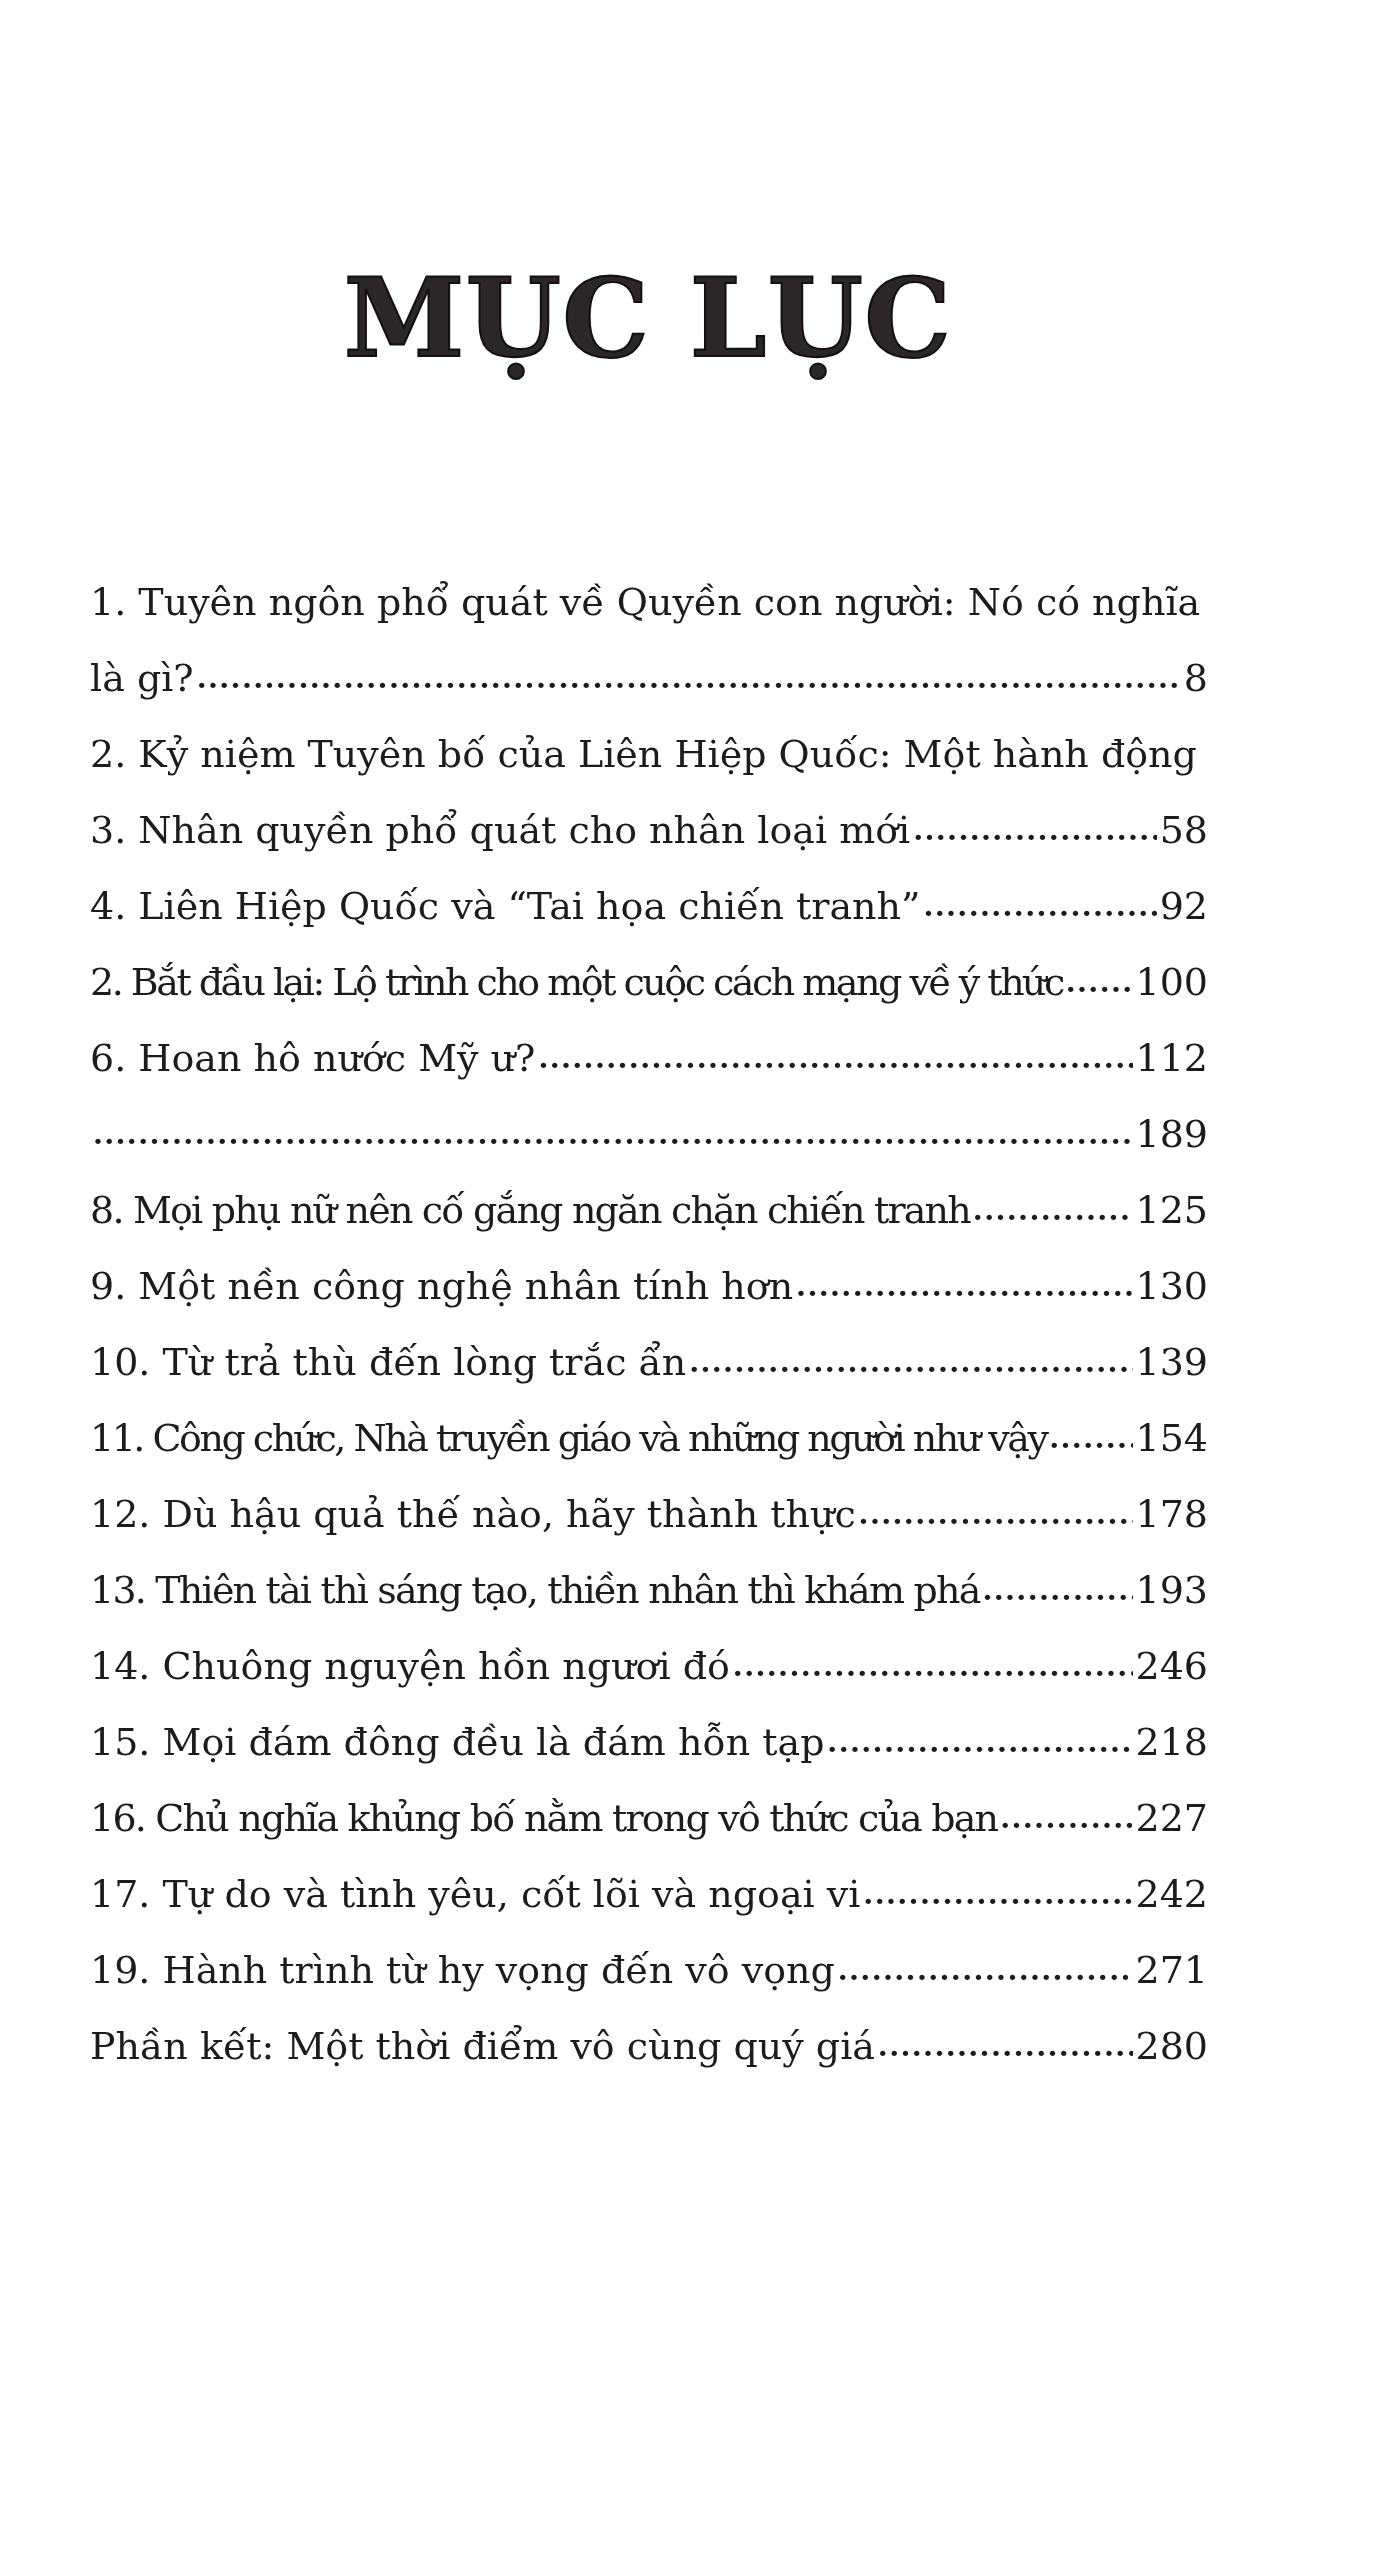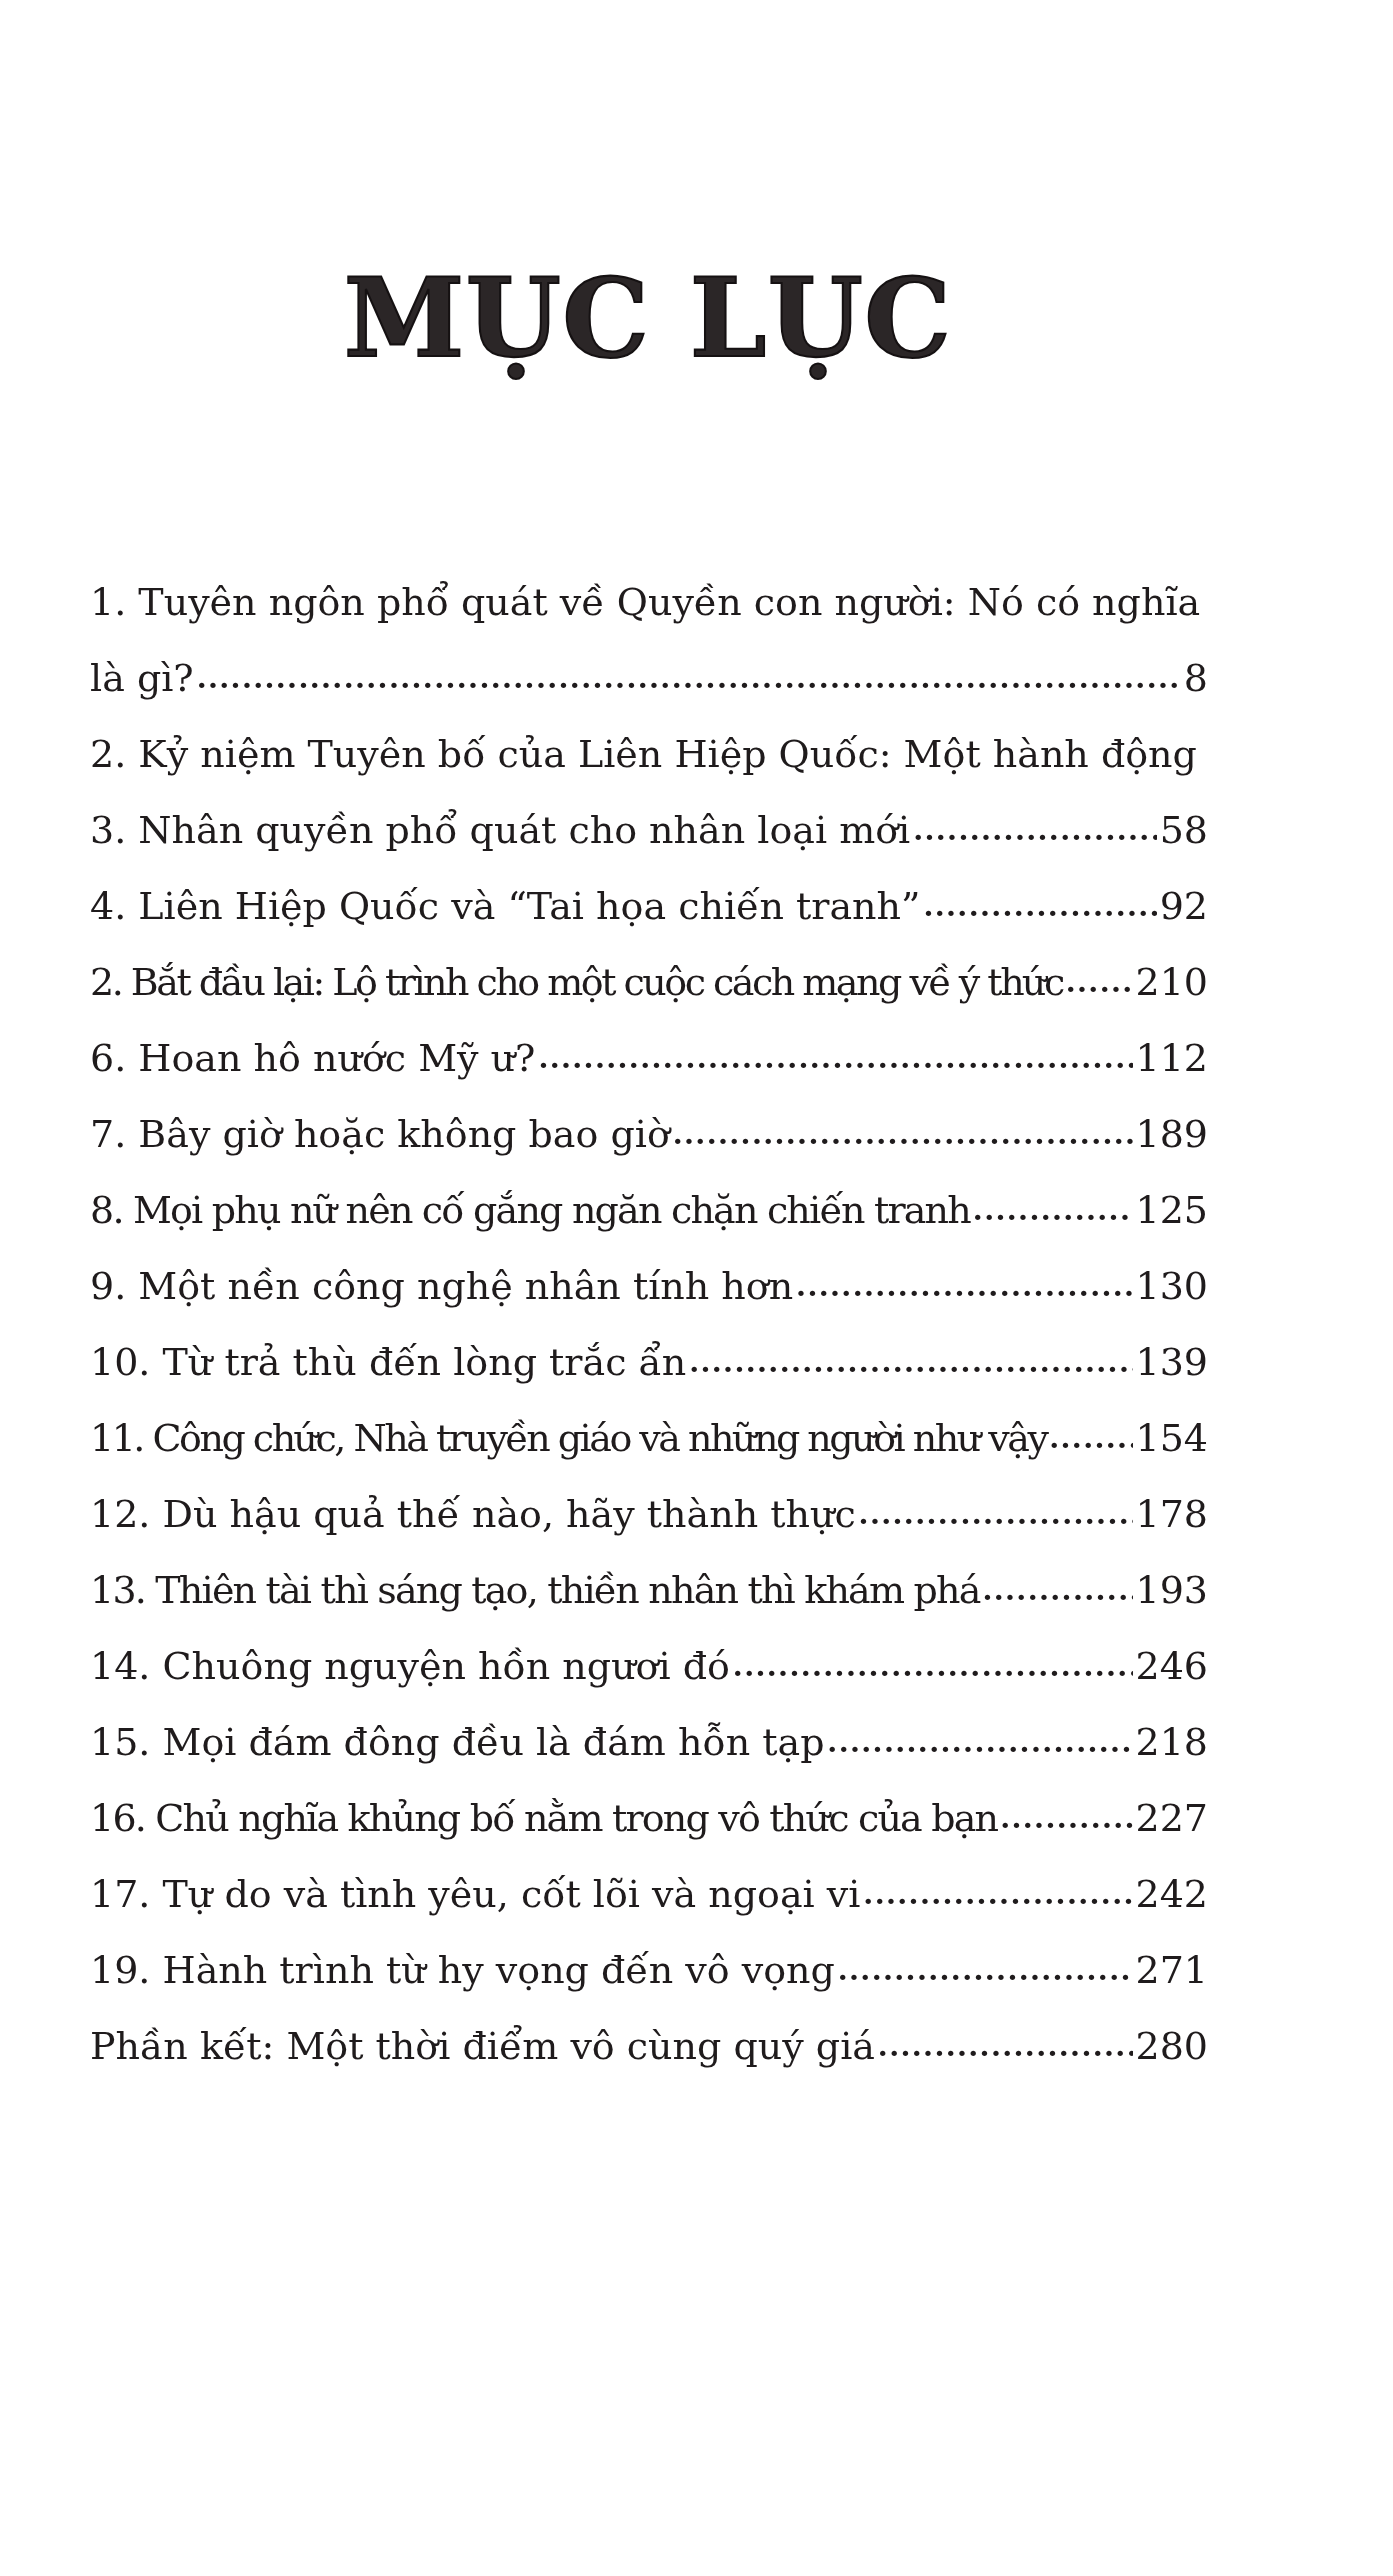--- a/index.html
+++ b/index.html
@@ -110,31 +110,30 @@
 
     <div class="line">
       <span class="label">4. Liên Hiệp Quốc và “Tai họa chiến tranh”</span>
       <span class="leader"></span>
       <span class="page-num">92</span>
     </div>
 
     <div class="line condensed-more">
       <span class="label">2. Bắt đầu lại: Lộ trình cho một cuộc cách mạng về ý thức</span>
       <span class="leader"></span>
-      <span class="page-num">210</span>
+      <span class="page-num">100</span>
     </div>
 
     <div class="line">
       <span class="label">6. Hoan hô nước Mỹ ư?</span>
       <span class="leader"></span>
       <span class="page-num">112</span>
     </div>
 
     <div class="line">
-      <span class="label">7. Bây giờ hoặc không bao giờ</span>
       <span class="leader"></span>
       <span class="page-num">189</span>
     </div>
 
     <div class="line condensed">
       <span class="label">8. Mọi phụ nữ nên cố gắng ngăn chặn chiến tranh</span>
       <span class="leader"></span>
       <span class="page-num">125</span>
     </div>
 

